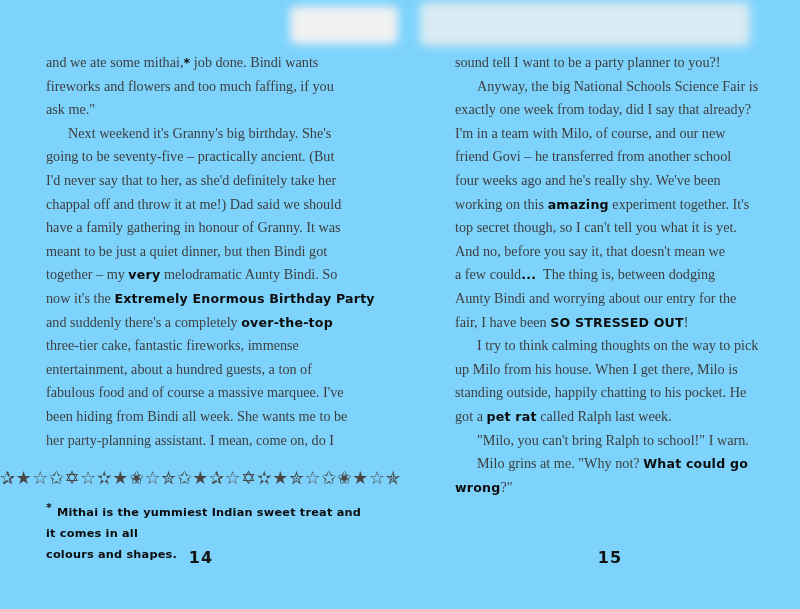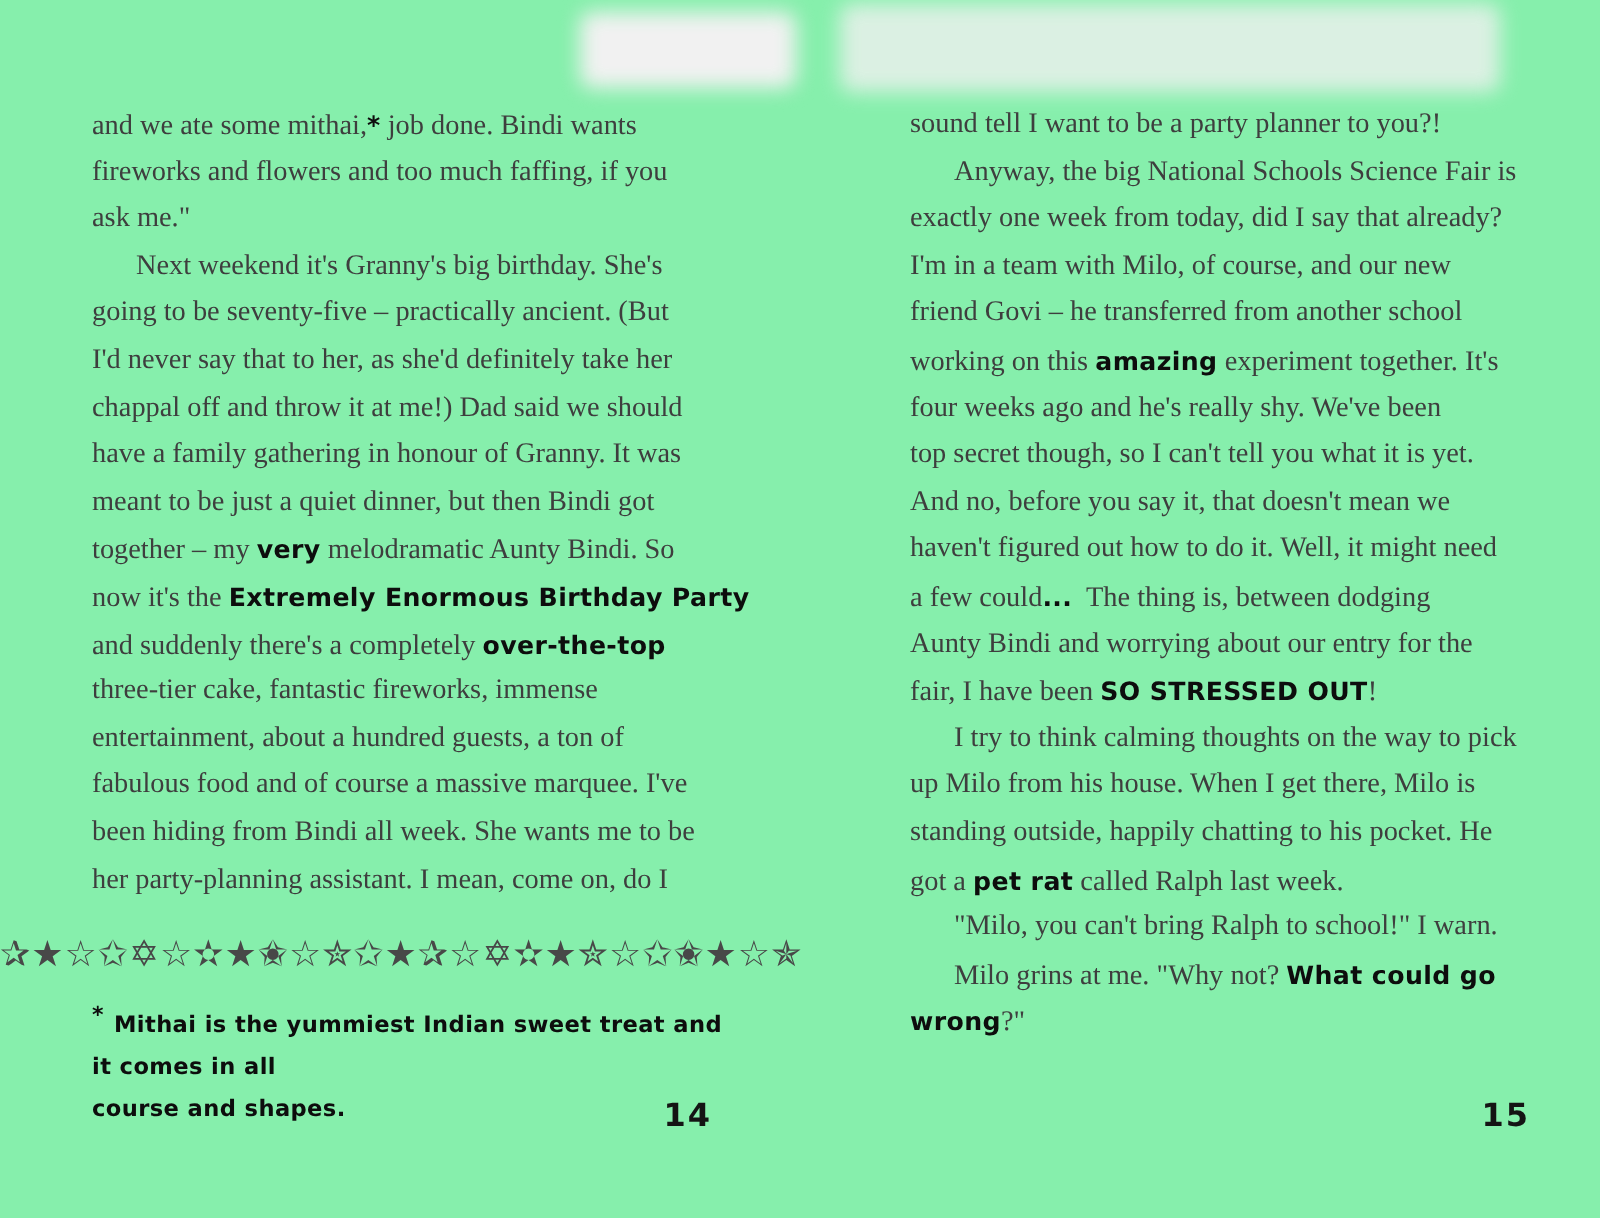--- a/index.html
+++ b/index.html
@@ -8,21 +8,21 @@
     width: 800px;
     height: 609px;
     background: #fdfdfd;
     overflow: hidden;
     font-family: "Liberation Serif", serif;
   }
   .spread {
     position: relative;
     width: 800px;
     height: 609px;
-    background: #86efac;
+    background: #7dd3fc;
   }
   .page {
     position: absolute;
     top: 0;
     height: 609px;
     width: 400px;
   }
   .page-left  { left: 0; }
   .page-right { left: 400px; }
 
@@ -92,21 +92,21 @@
   .fn-marker {
     vertical-align: super;
     font-size: 11px;
     margin-right: 5px;
   }
 
   .pagenum {
     position: absolute;
     top: 548px;
     width: 310px;
-    text-align: right;
+    text-align: center;
     font-family: "DejaVu Sans", sans-serif;
     font-weight: bold;
     font-size: 16px;
     color: #141414;
     letter-spacing: 1px;
   }
   .page-left  .pagenum { left: 46px; }
   .page-right .pagenum { left: 55px; }
 </style>
 </head>
@@ -131,38 +131,37 @@
         <div class="line"><span class="body">and suddenly there's a completely </span><span class="comic">over-the-top</span></div>
         <div class="line"><span class="body">three-tier cake, fantastic fireworks, immense</span></div>
         <div class="line"><span class="body">entertainment, about a hundred guests, a ton of</span></div>
         <div class="line"><span class="body">fabulous food and of course a massive marquee. I've</span></div>
         <div class="line"><span class="body">been hiding from Bindi all week. She wants me to be</span></div>
         <div class="line"><span class="body">her party-planning assistant. I mean, come on, do I</span></div>
       </div>
     <div class="stars">✰★☆✩✡☆✫★✬☆✮✩★✰☆✡✫★✮☆✩✬★☆✯✡☆★✫✰☆★</div>
     <div class="footnote">
       <div><span class="fn-marker">*</span><span>Mithai is the yummiest Indian sweet treat and it comes in all</span></div>
-      <div>course and shapes.</div>
+      <div>colours and shapes.</div>
     </div>
     <div class="pagenum">14</div>
   </div>
 
   <div class="page page-right">
     <div class="smudge right-a"></div>
     <div class="textcol">
         <div class="line"><span class="body">sound tell I want to be a party planner to you?!</span></div>
         <div class="line ind"><span class="body">Anyway, the big National Schools Science Fair is</span></div>
         <div class="line"><span class="body">exactly one week from today, did I say that already?</span></div>
         <div class="line"><span class="body">I'm in a team with Milo, of course, and our new</span></div>
         <div class="line"><span class="body">friend Govi – he transferred from another school</span></div>
+        <div class="line"><span class="body">four weeks ago and he's really shy. We've been</span></div>
         <div class="line"><span class="body">working on this </span><span class="comic">amazing</span><span class="body"> experiment together. It's</span></div>
-        <div class="line"><span class="body">four weeks ago and he's really shy. We've been</span></div>
         <div class="line"><span class="body">top secret though, so I can't tell you what it is yet.</span></div>
         <div class="line"><span class="body">And no, before you say it, that doesn't mean we</span></div>
-        <div class="line"><span class="body">haven't figured out how to do it. Well, it might need</span></div>
         <div class="line"><span class="body">a few could</span><span class="comic">...</span><span class="body">  The thing is, between dodging</span></div>
         <div class="line"><span class="body">Aunty Bindi and worrying about our entry for the</span></div>
         <div class="line"><span class="body">fair, I have been </span><span class="comic">SO STRESSED OUT</span><span class="body">!</span></div>
         <div class="line ind"><span class="body">I try to think calming thoughts on the way to pick</span></div>
         <div class="line"><span class="body">up Milo from his house. When I get there, Milo is</span></div>
         <div class="line"><span class="body">standing outside, happily chatting to his pocket. He</span></div>
         <div class="line"><span class="body">got a </span><span class="comic">pet rat</span><span class="body"> called Ralph last week.</span></div>
         <div class="line ind"><span class="body">"Milo, you can't bring Ralph to school!" I warn.</span></div>
         <div class="line ind"><span class="body">Milo grins at me. "Why not? </span><span class="comic">What could go</span></div>
         <div class="line"><span class="comic">wrong</span><span class="body">?"</span></div>

